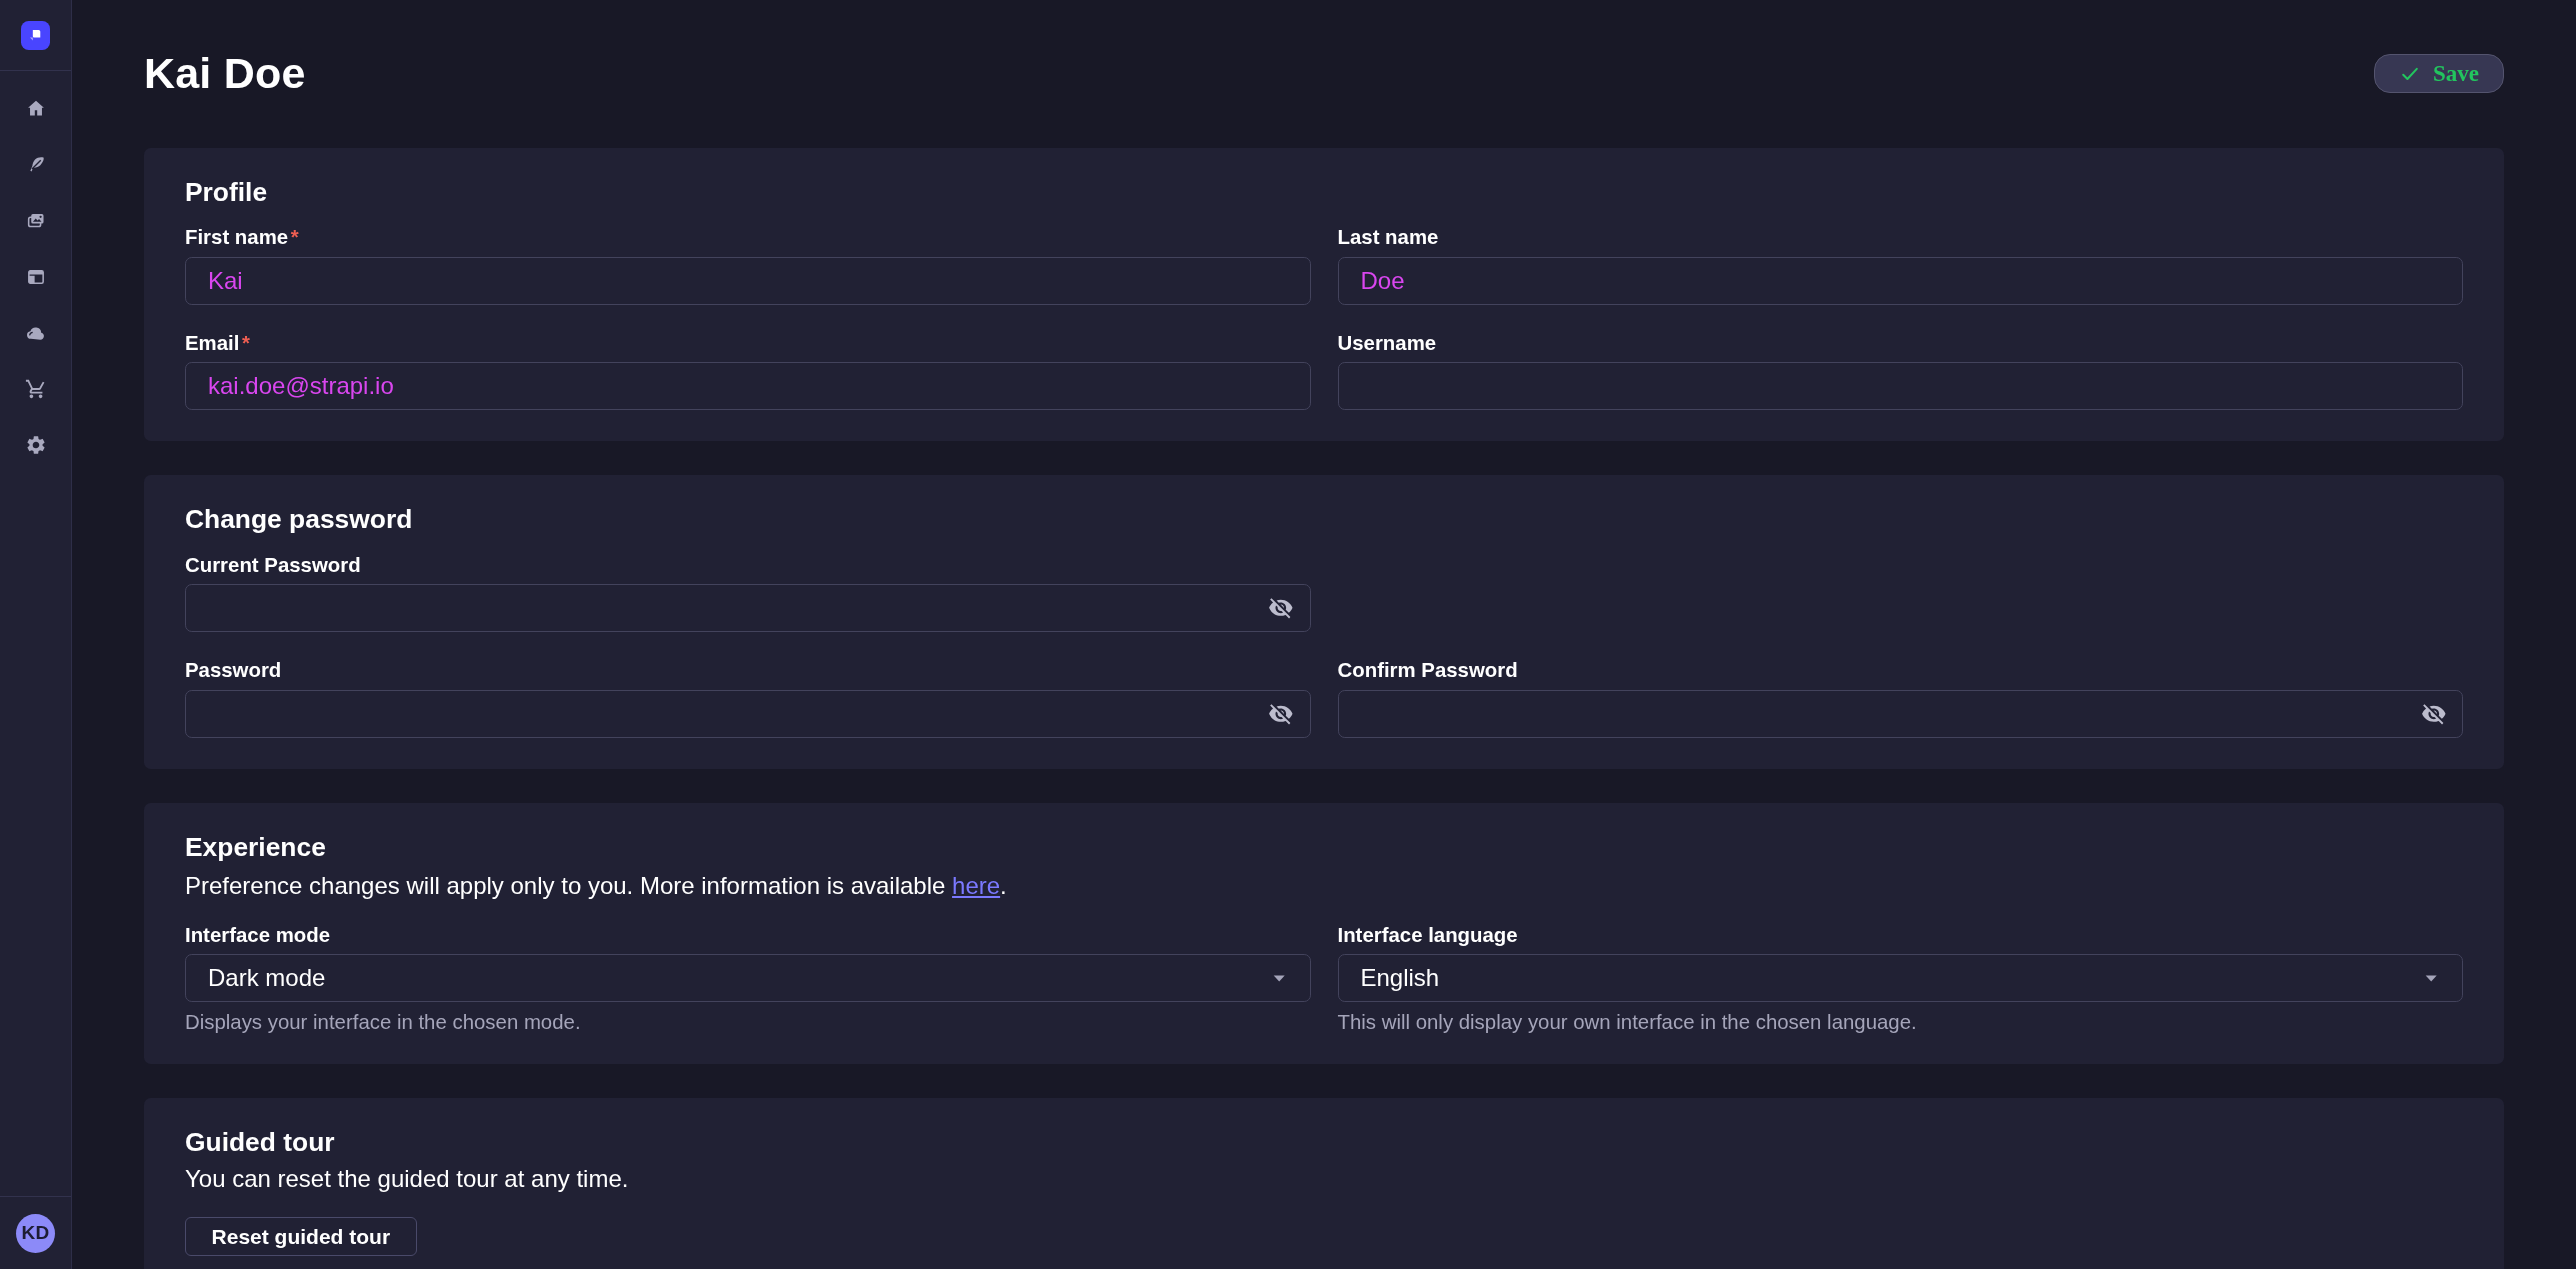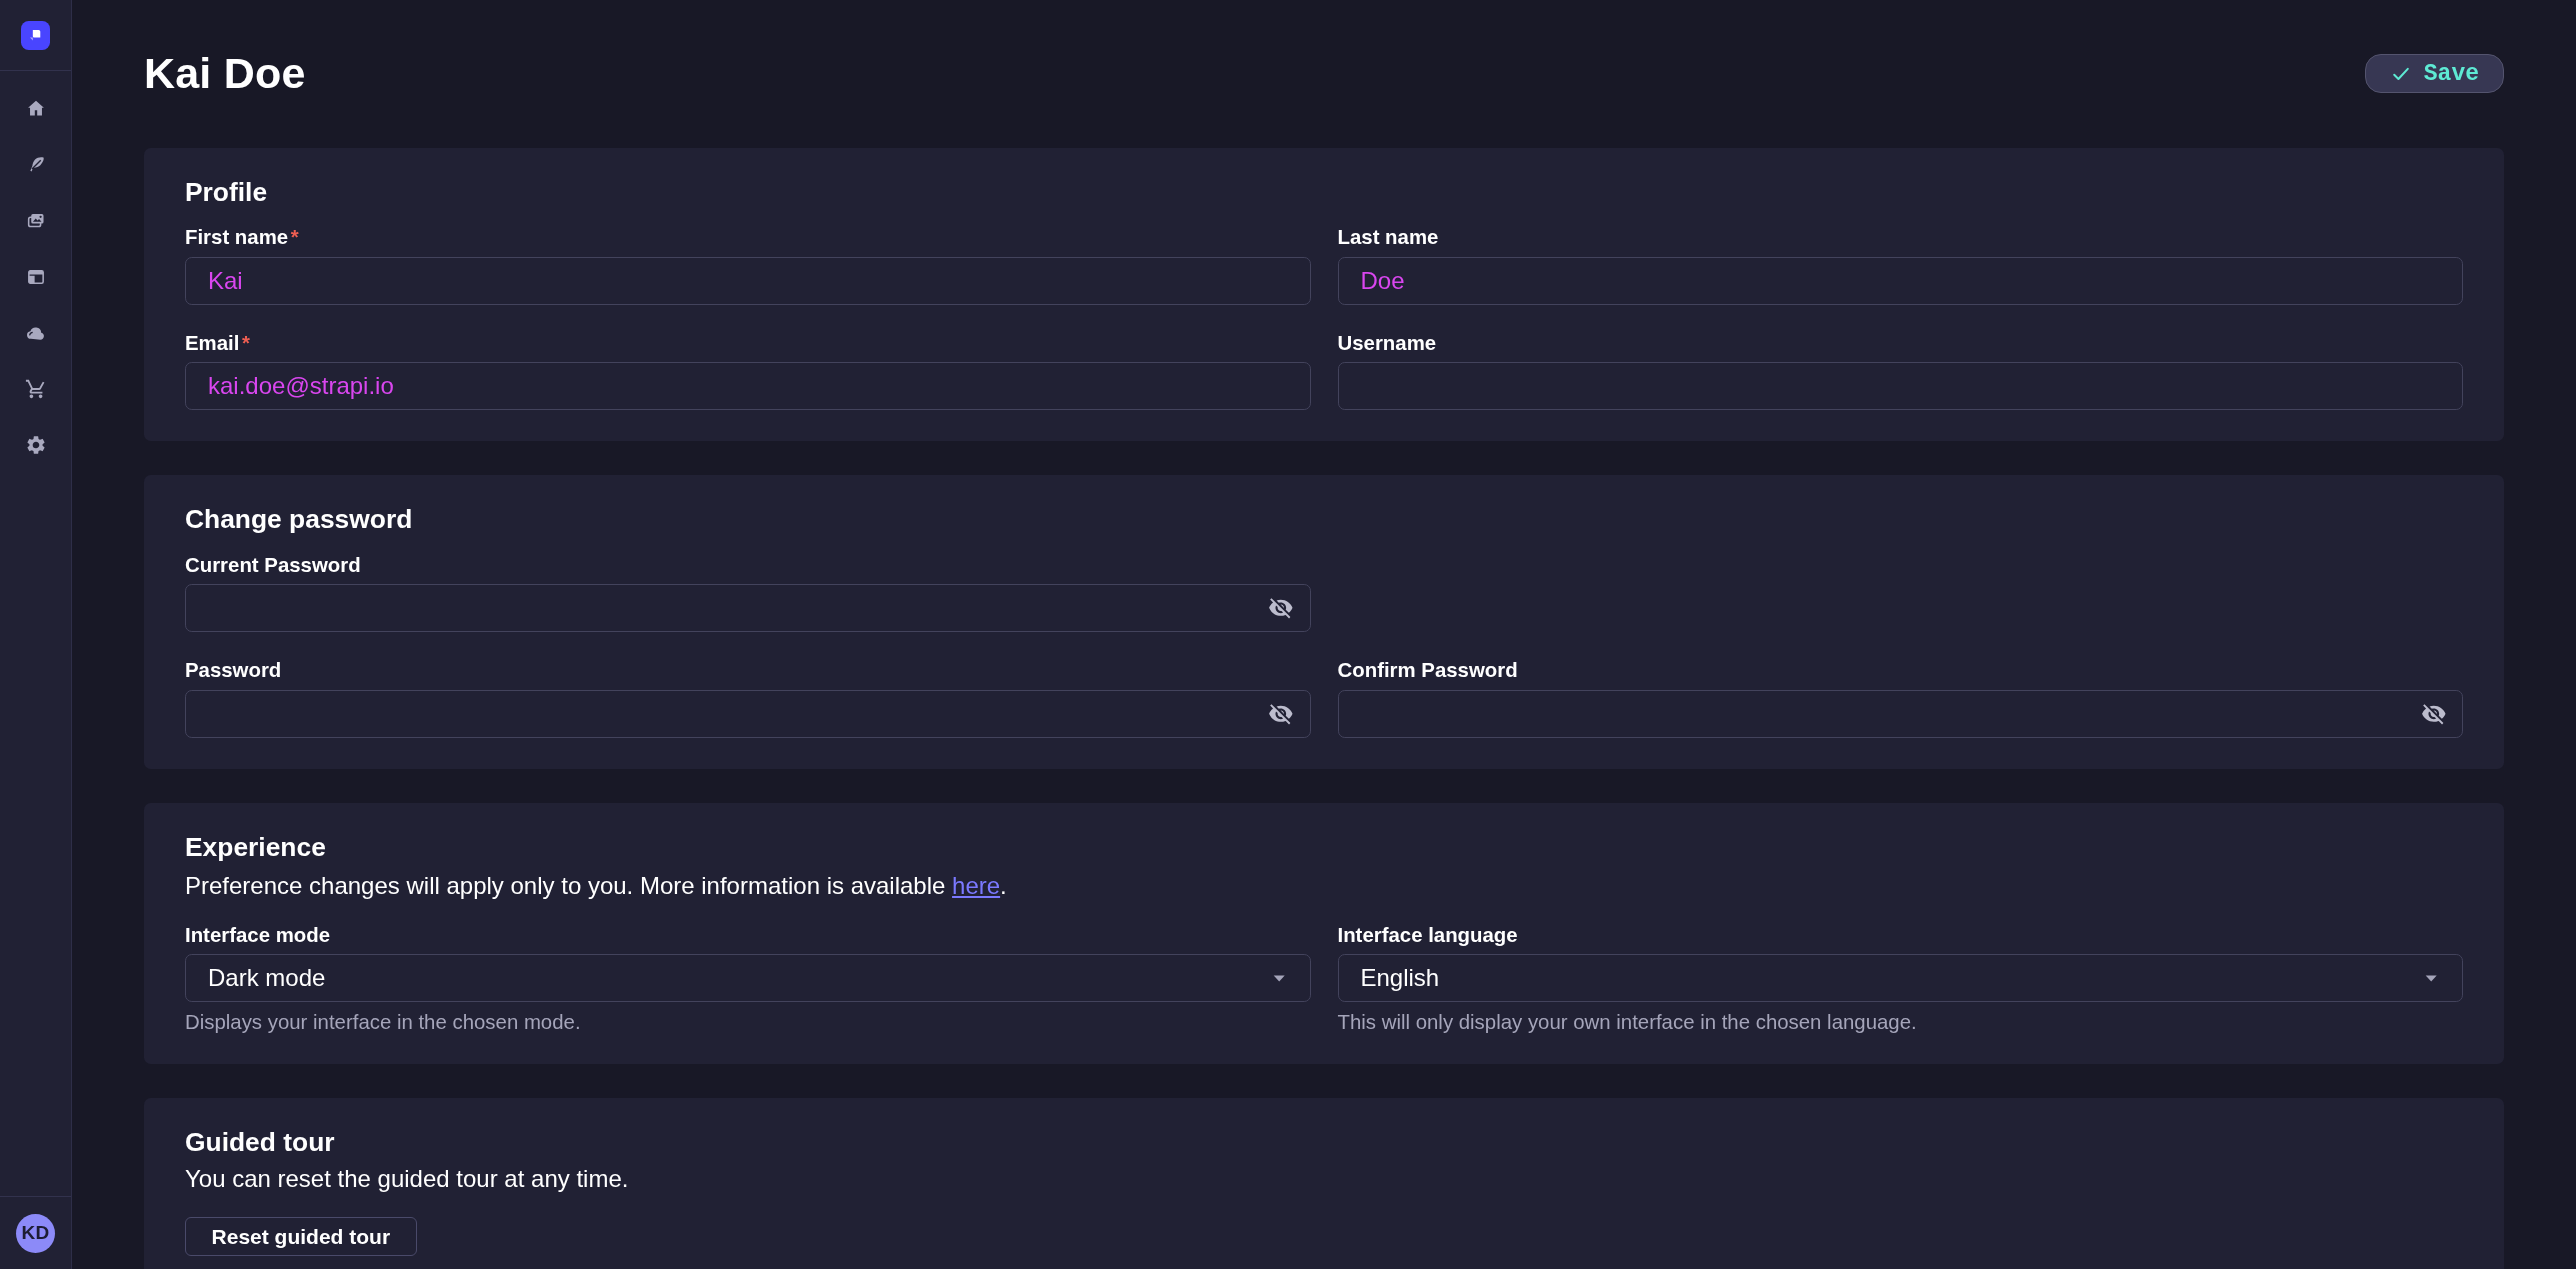--- a/index.html
+++ b/index.html
@@ -67,22 +67,22 @@
   .page-title {
     font-size: 43px; line-height: 51px; font-weight: 700; color: #ffffff;
     letter-spacing: 0.2px;
   }
   .save-btn {
     display: flex; align-items: center; gap: 12px;
     height: 39px; padding: 0 24px;
     background: #373753;
     border: 0.9px solid #54546e;
     border-radius: 16px;
-    color: #5eead4;
-    font-family: Liberation Mono, monospace;
+    color: #22c55e;
+    font-family: Liberation Serif, serif;
     font-size: 23px; font-weight: 600;
     cursor: default;
   }
   .save-btn svg { width: 22px; height: 22px; }
   
   .card {
     background: #212134;
     border-radius: 6.8px;
     padding: 31px 41px;
     margin-bottom: 34px;

